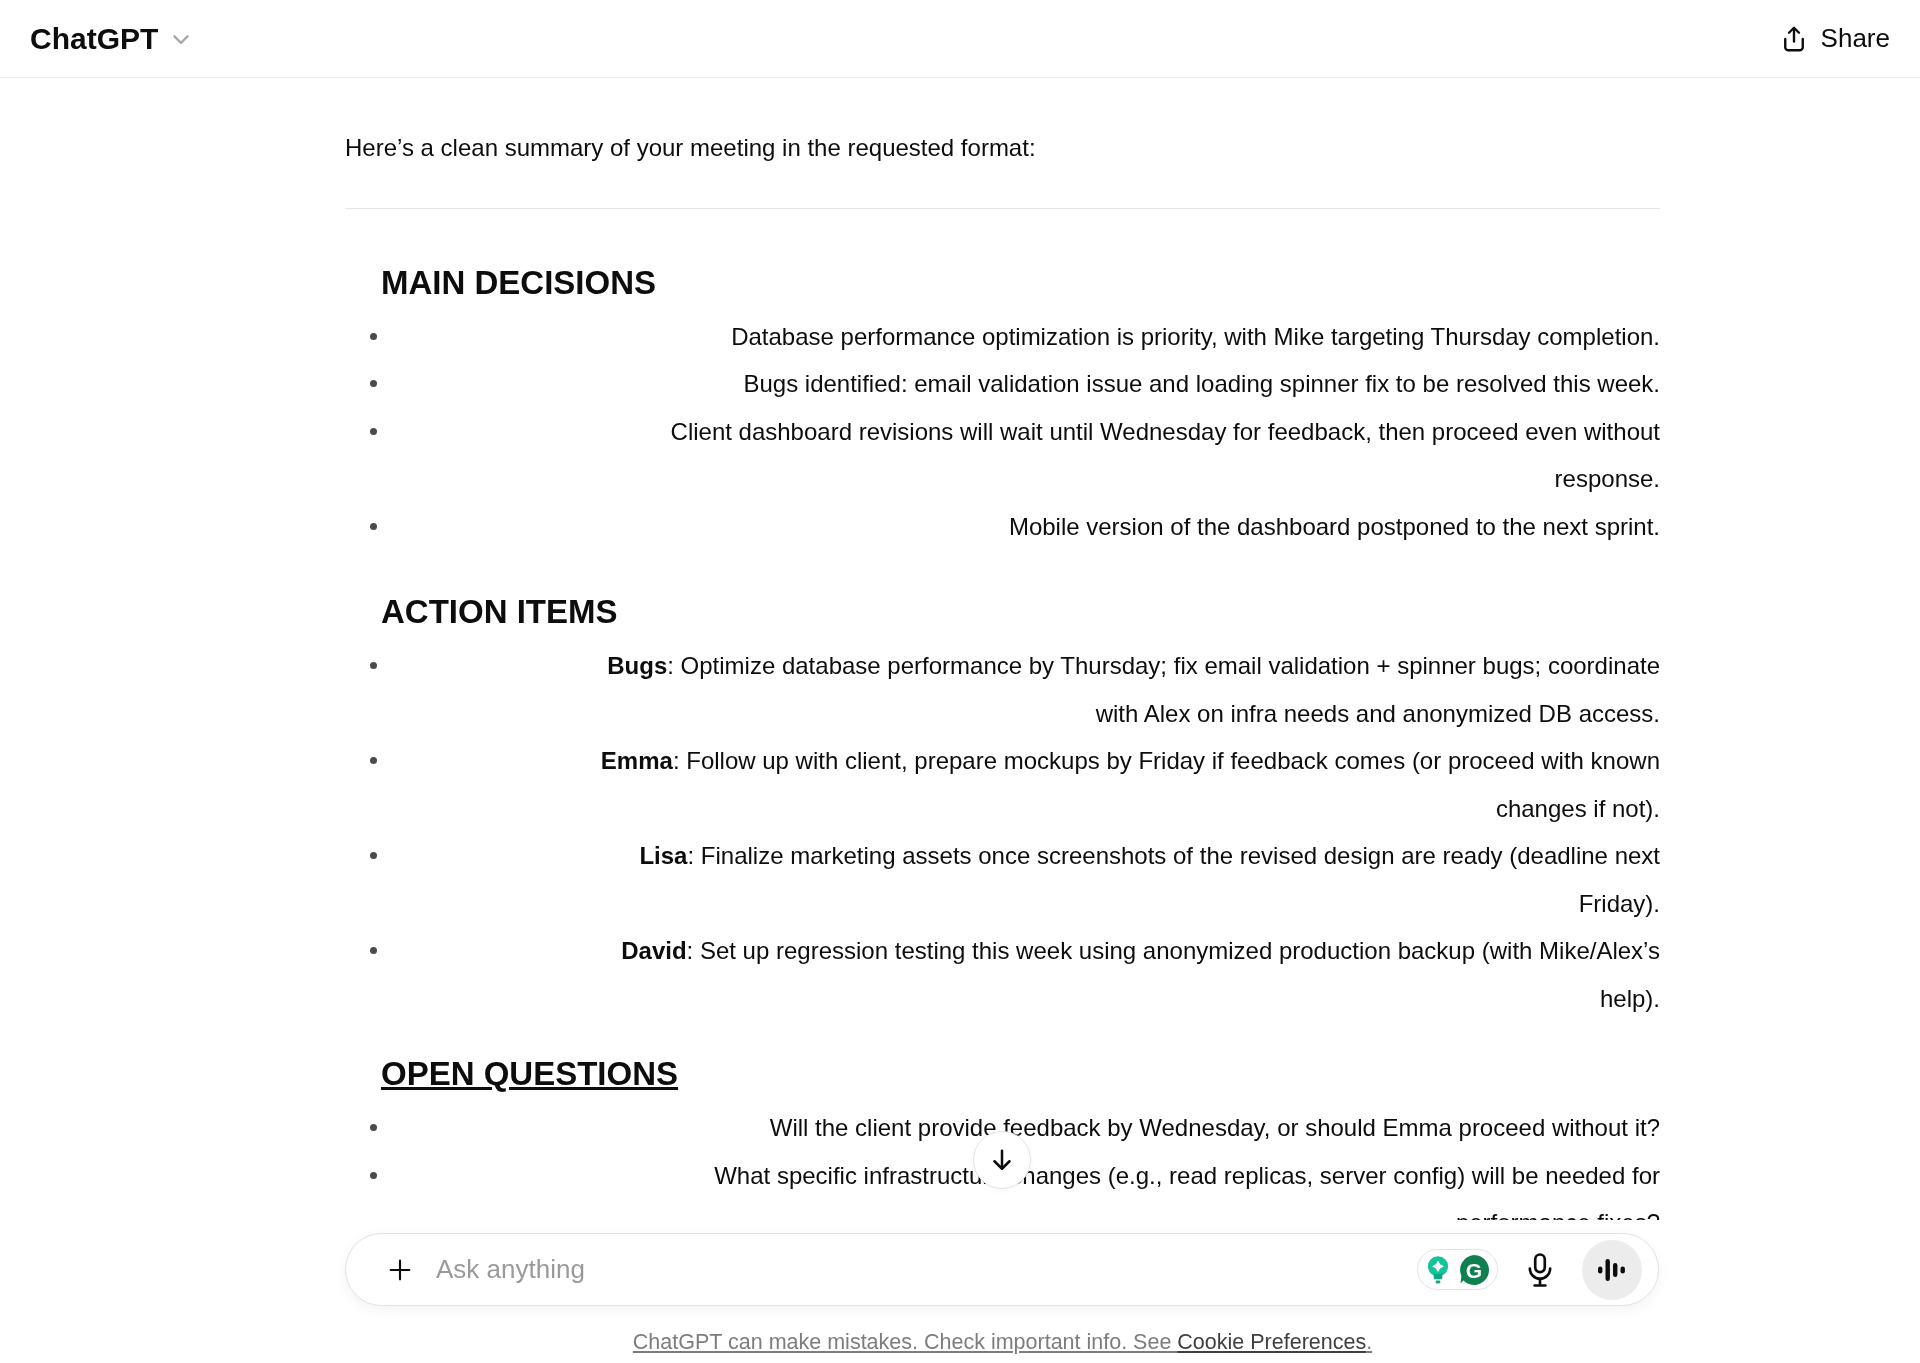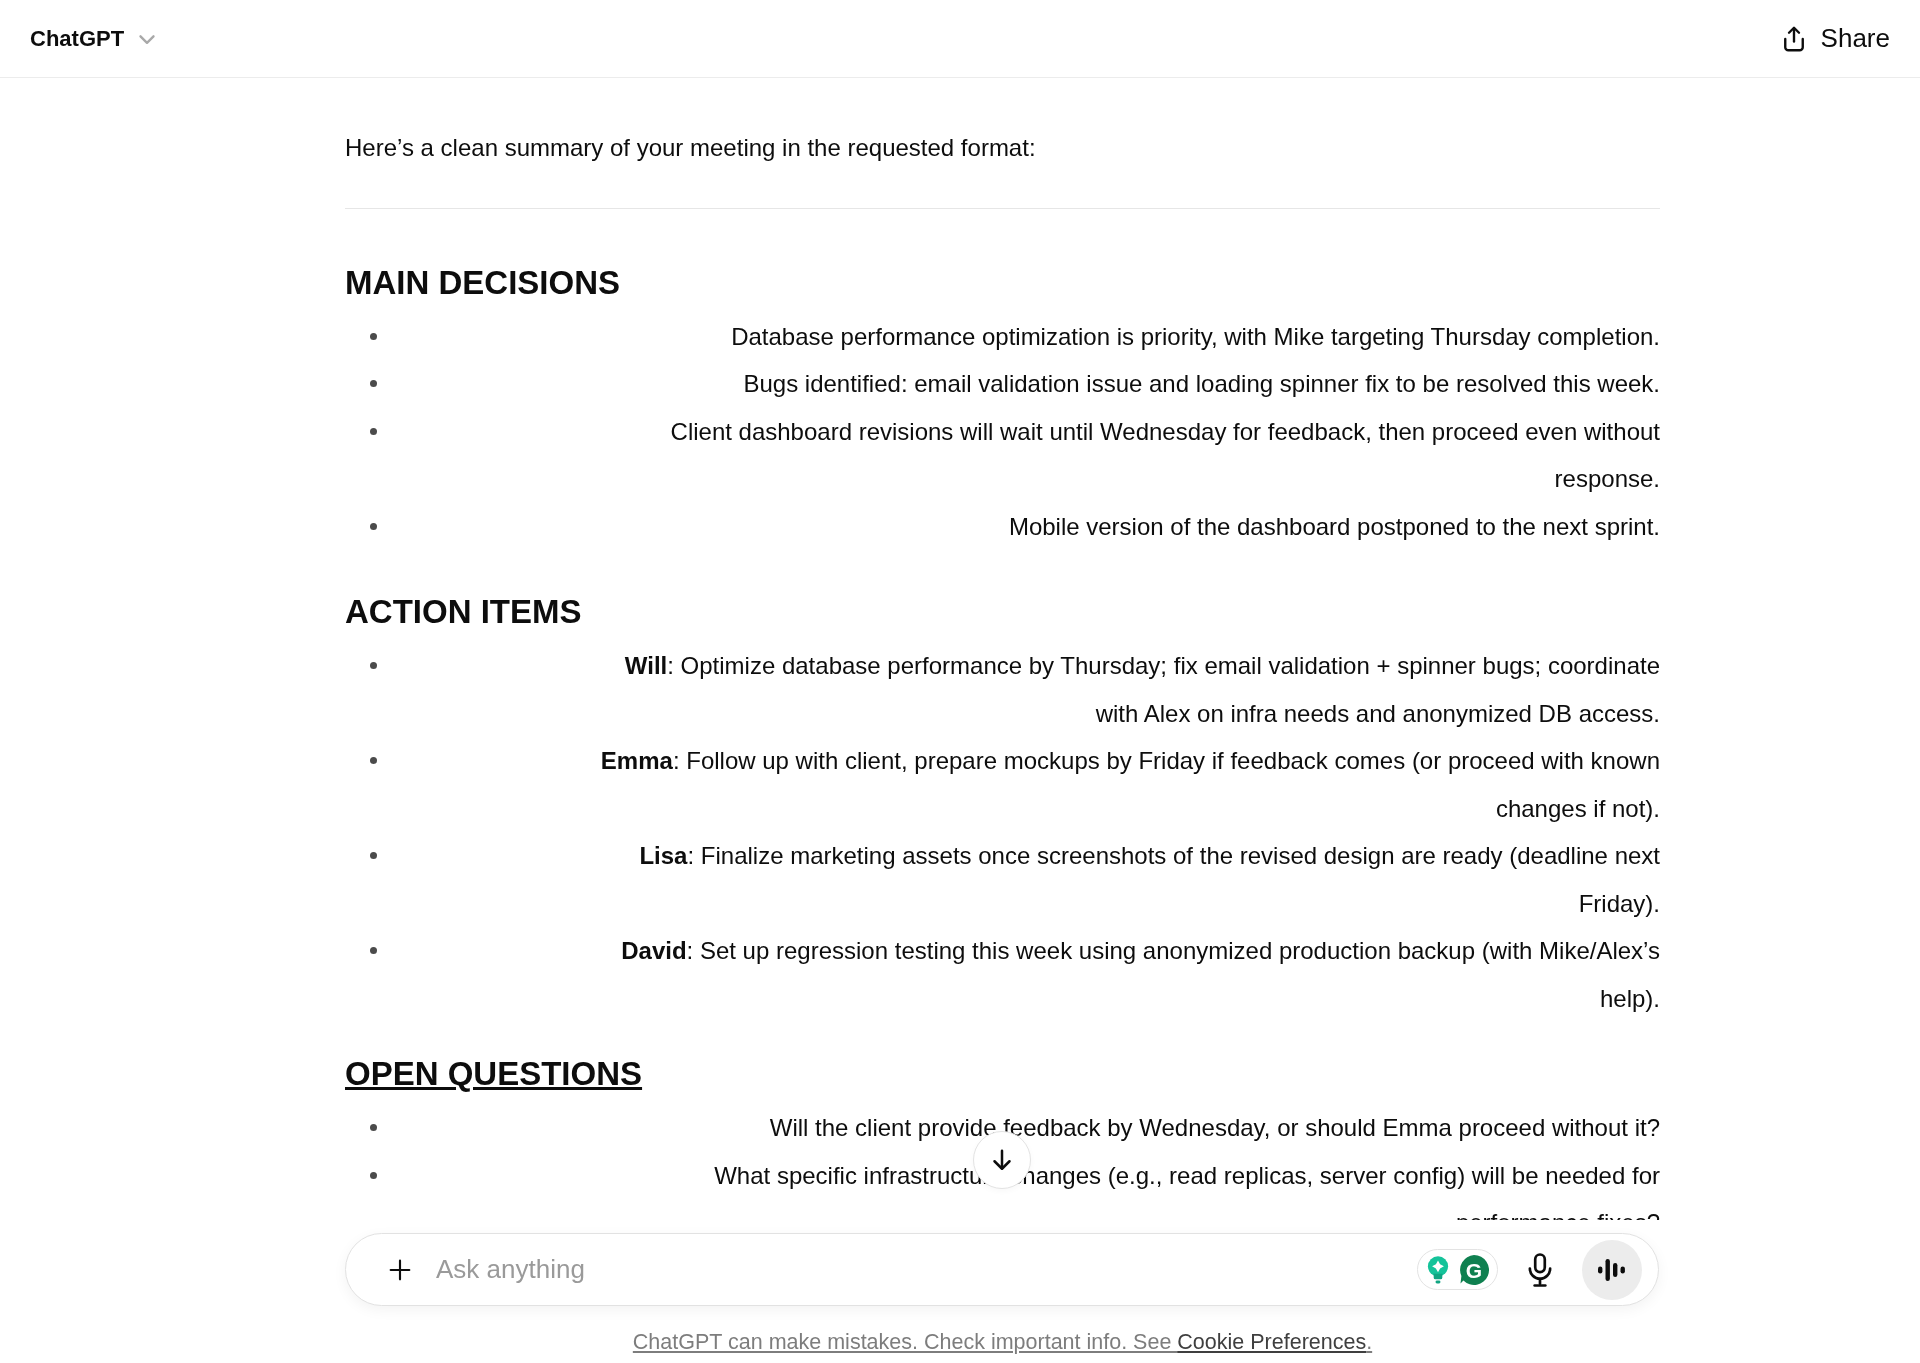--- a/index.html
+++ b/index.html
@@ -6,31 +6,31 @@
   html,body { width:1920px; height:1363px; background:#ffffff; overflow:hidden;
               font-family:"Liberation Sans", sans-serif; color:#0d0d0d; }
 
   
   .topbar { position:absolute; top:0; left:0; width:1920px; height:78px;
             background:#fff; border-bottom:1px solid #ececec; z-index:10;
             display:flex; align-items:center; justify-content:space-between;
             padding:0 30px; }
   .model-switcher { display:flex; align-items:center; gap:10px; cursor:pointer;
                     background:none; border:none; font-family:inherit; }
-  .app-title { font-size:22px; font-weight:600; color:#0d0d0d; }
+  .app-title { font-size:30px; font-weight:600; color:#0d0d0d; }
   .share-btn { display:flex; align-items:center; gap:12px; cursor:pointer;
                background:none; border:none; font-family:inherit;
                font-size:26px; font-weight:500; color:#0d0d0d; }
 
   
   .thread { position:absolute; top:94px; left:345px; width:1315px;
             font-size:24px; line-height:47.5px; }
   .intro { margin-top:30px; white-space:pre-line; }
   .thread hr { border:none; border-top:1px solid #e6e6e6; margin-top:36px; }
-  .thread h3 { font-size:33px; line-height:40px; font-weight:700; color:#0d0d0d; }
+  .thread h3 { font-size:33px; line-height:40px; font-weight:700; color:#0d0d0d;margin-left:36px; }
   .h-s1 { margin-top:54px; }
   .h-s2 { margin-top:42px; }
   .h-s3 { margin-top:32px;text-decoration:underline; }
   .thread ul { list-style:none; margin-top:10px;text-align:right; }
   .thread li { position:relative; padding-left:55px; }
   .thread li::before { content:""; position:absolute; left:25px; top:20px;
                        width:7px; height:7px; border-radius:50%; background:#4b4b4b; }
   .li-text { white-space:pre-line; }
   .li-name { font-weight:700; }
 
@@ -102,21 +102,21 @@
     <ul>
       <li><span class="li-text">Database performance optimization is priority, with Mike targeting Thursday completion.</span></li>
       <li><span class="li-text">Bugs identified: email validation issue and loading spinner fix to be resolved this week.</span></li>
       <li><span class="li-text">Client dashboard revisions will wait until Wednesday for feedback, then proceed even without
 response.</span></li>
       <li><span class="li-text">Mobile version of the dashboard postponed to the next sprint.</span></li>
     </ul>
 
     <h3 class="h-s2">ACTION ITEMS</h3>
     <ul>
-      <li><span class="li-name">Will</span><span class="li-text">: Optimize database performance by Thursday; fix email validation + spinner bugs; coordinate
+      <li><span class="li-name">Bugs</span><span class="li-text">: Optimize database performance by Thursday; fix email validation + spinner bugs; coordinate
 with Alex on infra needs and anonymized DB access.</span></li>
       <li><span class="li-name">Emma</span><span class="li-text">: Follow up with client, prepare mockups by Friday if feedback comes (or proceed with known
 changes if not).</span></li>
       <li><span class="li-name">Lisa</span><span class="li-text">: Finalize marketing assets once screenshots of the revised design are ready (deadline next
 Friday).</span></li>
       <li><span class="li-name">David</span><span class="li-text">: Set up regression testing this week using anonymized production backup (with Mike/Alex’s
 help).</span></li>
     </ul>
 
     <h3 class="h-s3">OPEN QUESTIONS</h3>

